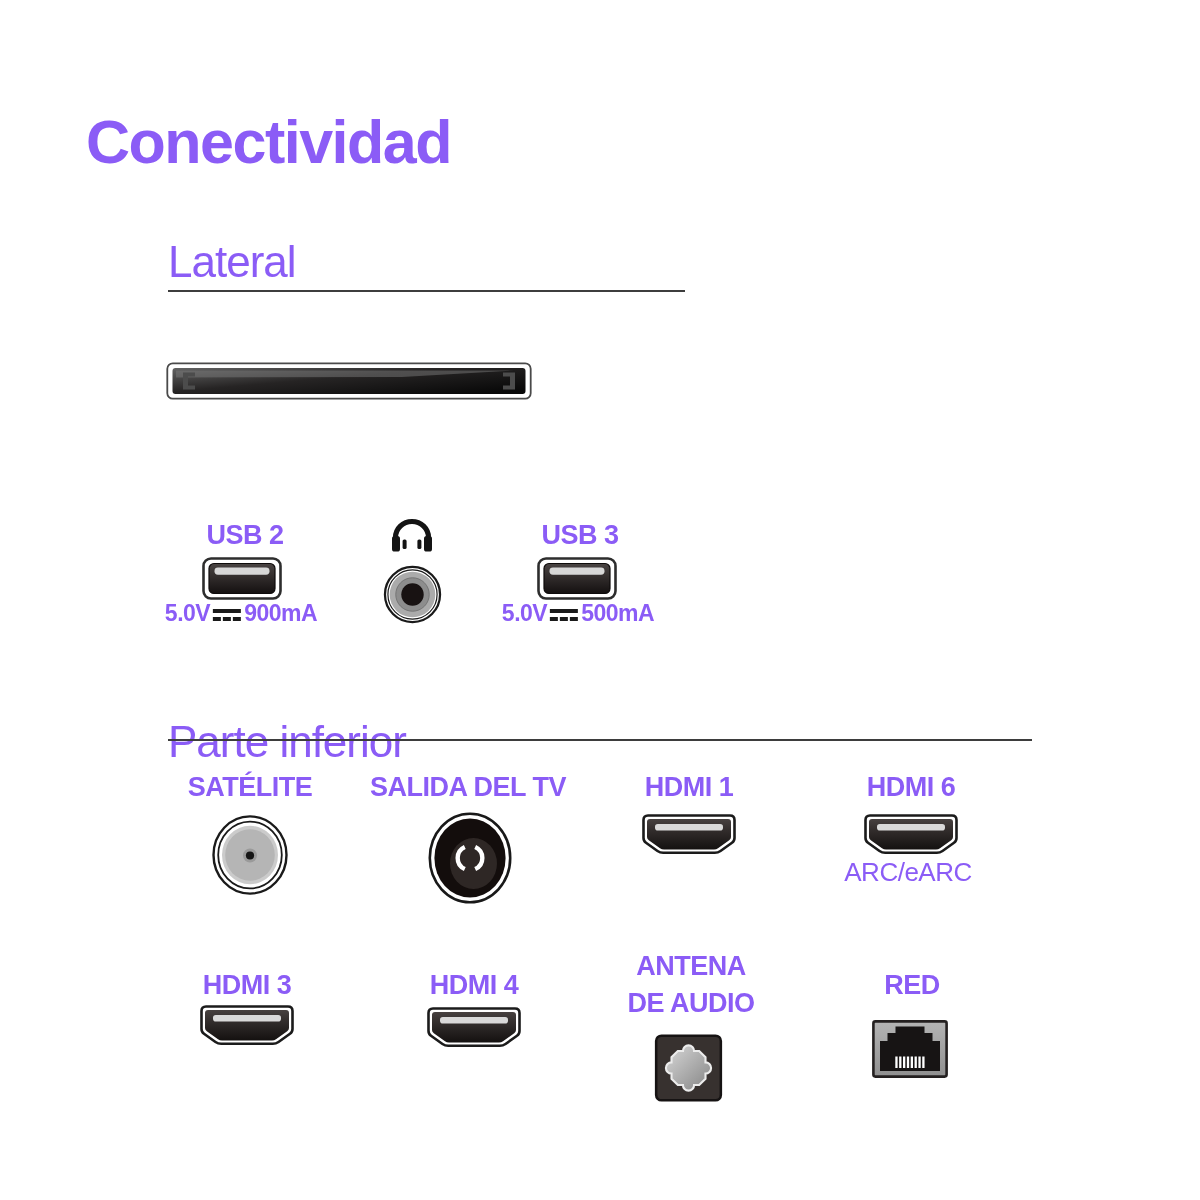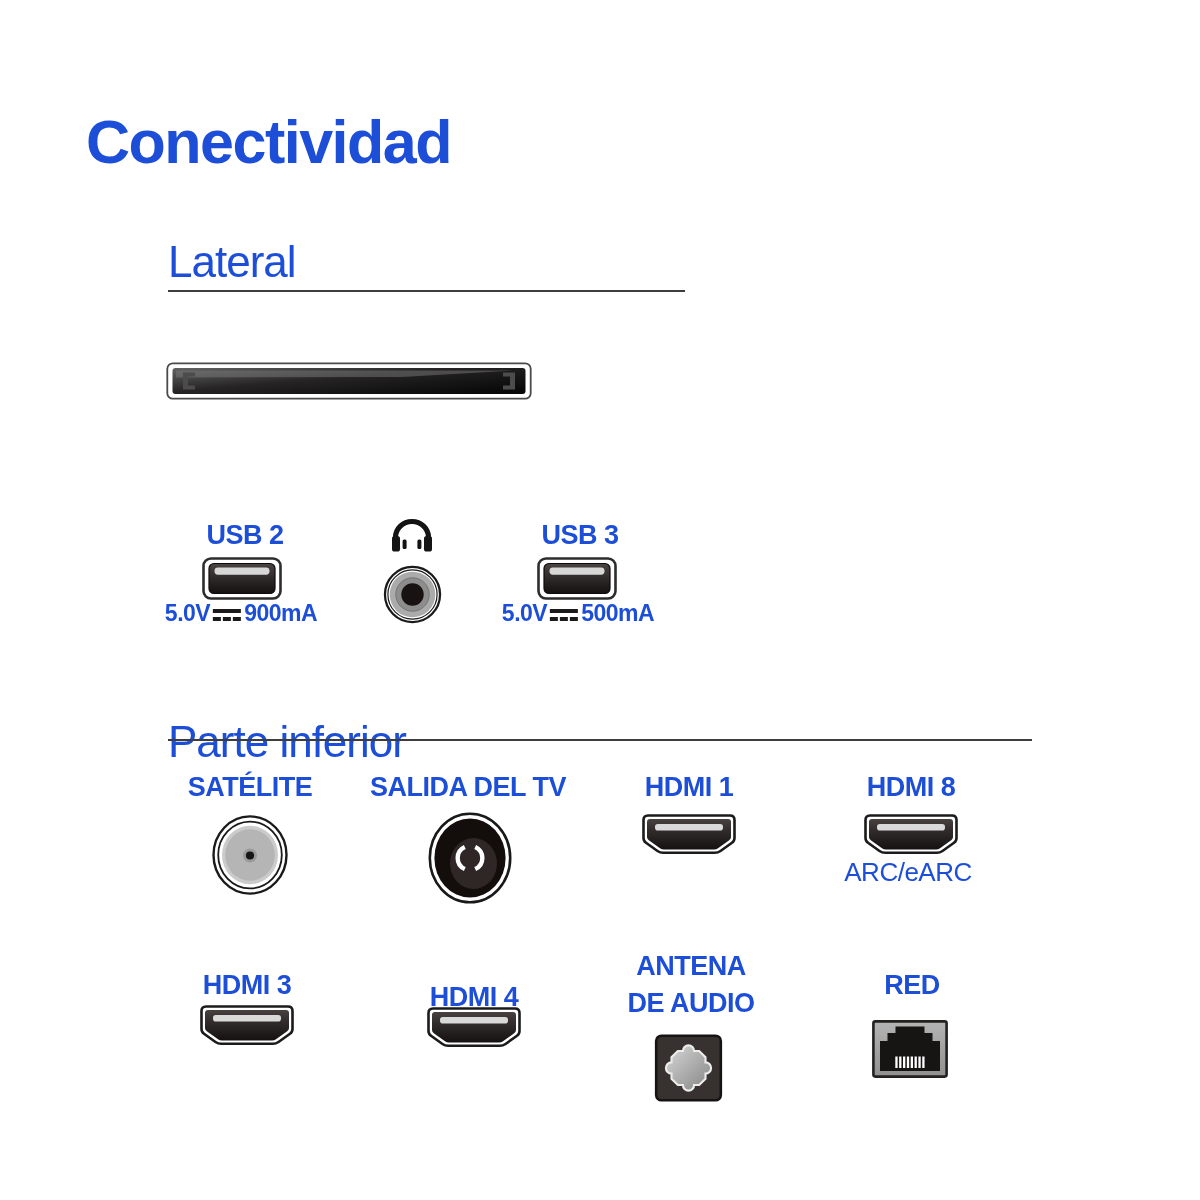--- a/index.html
+++ b/index.html
@@ -1,18 +1,18 @@
 <!DOCTYPE html>
 <html><head>
 <meta charset="utf-8">
 <style>
   html,body { margin:0; padding:0; background:#fff; }
   .canvas {
     position:relative; width:1200px; height:1200px; background:#ffffff;
-    font-family:"Liberation Sans","DejaVu Sans",sans-serif; color:#1d4ed8;
+    font-family:"Liberation Sans","DejaVu Sans",sans-serif; color:#8b5cf6;
     overflow:hidden;
   }
   .abs { position:absolute; }
   .ctr { transform:translateX(-50%); white-space:nowrap; }
   .page-title { font-size:61px; font-weight:700; letter-spacing:-1.5px; line-height:1; }
   .section-heading { font-size:44px; font-weight:400; letter-spacing:-1px; line-height:1; }
   .rule { height:2px; background:#3d3d3d; }
   .port-label { font-size:27px; font-weight:700; letter-spacing:-0.5px; line-height:1.3; }
   .sub-label { font-size:26px; font-weight:400; letter-spacing:-0.5px; line-height:1; }
   .rating { font-size:23px; font-weight:700; letter-spacing:-0.5px; line-height:1; }
@@ -107,21 +107,21 @@
     </svg>
   </div>
   <div class="abs rating ctr" style="left:578px; top:602px;"><span>5.0V</span><span class="dc"></span><span>500mA</span></div>
 
   <div class="abs section-heading" style="left:168px; top:688px;margin-top:32px;">Parte inferior</div>
   <div class="abs rule" style="left:168px; top:739px; width:864px;"></div>
 
   <div class="abs port-label ctr" style="left:250px; top:770px;">SATÉLITE</div>
   <div class="abs port-label ctr" style="left:468px; top:770px;">SALIDA DEL TV</div>
   <div class="abs port-label ctr" style="left:689px; top:770px;">HDMI 1</div>
-  <div class="abs port-label ctr" style="left:911px; top:770px;">HDMI 8</div>
+  <div class="abs port-label ctr" style="left:911px; top:770px;">HDMI 6</div>
 
   <div class="abs" style="left:212px; top:814px;">
     <svg width="76" height="82" viewBox="0 0 76 82">
       <ellipse cx="38" cy="41" rx="36.5" ry="38.6" fill="#fff" stroke="#1a1a1a" stroke-width="2.4"></ellipse>
       <ellipse cx="38" cy="41" rx="31.8" ry="33.4" fill="#ffffff" stroke="#1a1a1a" stroke-width="1.8"></ellipse>
       <ellipse cx="38" cy="41" rx="28" ry="29.2" fill="#cbcbcb"></ellipse>
       <ellipse cx="38" cy="41" rx="24.8" ry="25.8" fill="#b5b5b5"></ellipse>
       <circle cx="38" cy="41.5" r="7" fill="#9a9a9a"></circle>
       <circle cx="38" cy="41.5" r="4.1" fill="#151515"></circle>
     </svg>
@@ -148,21 +148,21 @@
   <div class="abs" style="left:861px; top:814px;">
     <svg width="100" height="44" viewBox="0 0 100 44">
       <path d="M9,1.5 H91 Q95.5,1.5 95.5,6 V24 Q95.5,27 93,28.8 L81.5,37 Q79,38.8 75.8,38.8 H24.2 Q21,38.8 18.5,37 L7,28.8 Q4.5,27 4.5,24 V6 Q4.5,1.5 9,1.5 Z" fill="#fff" stroke="#1b1b1b" stroke-width="2.6"></path>
       <path d="M11,5 H89 Q92,5 92,8 V23 Q92,25 90.2,26.3 L79,34.2 Q77.3,35.4 75,35.4 H25 Q22.7,35.4 21,34.2 L9.8,26.3 Q8,25 8,23 V8 Q8,5 11,5 Z" fill="url(#hdmig)"></path>
       <rect x="16" y="10" width="68" height="6.6" rx="2.8" fill="#d9d9d9"></rect>
     </svg>
   </div>
   <div class="abs sub-label ctr" style="left:908px; top:859px;">ARC/eARC</div>
 
   <div class="abs port-label ctr" style="left:247px; top:968px;">HDMI 3</div>
-  <div class="abs port-label ctr" style="left:474px; top:968px;margin-top:12px;">HDMI 4</div>
+  <div class="abs port-label ctr" style="left:474px; top:968px;">HDMI 4</div>
   <div class="abs port-label ctr" style="left:691px; top:949px;">ANTENA</div>
   <div class="abs port-label ctr" style="left:691px; top:986px;">DE AUDIO</div>
   <div class="abs port-label ctr" style="left:912px; top:968px;">RED</div>
 
   <div class="abs" style="left:197px; top:1005px;">
     <svg width="100" height="44" viewBox="0 0 100 44">
       <path d="M9,1.5 H91 Q95.5,1.5 95.5,6 V24 Q95.5,27 93,28.8 L81.5,37 Q79,38.8 75.8,38.8 H24.2 Q21,38.8 18.5,37 L7,28.8 Q4.5,27 4.5,24 V6 Q4.5,1.5 9,1.5 Z" fill="#fff" stroke="#1b1b1b" stroke-width="2.6"></path>
       <path d="M11,5 H89 Q92,5 92,8 V23 Q92,25 90.2,26.3 L79,34.2 Q77.3,35.4 75,35.4 H25 Q22.7,35.4 21,34.2 L9.8,26.3 Q8,25 8,23 V8 Q8,5 11,5 Z" fill="url(#hdmig)"></path>
       <rect x="16" y="10" width="68" height="6.6" rx="2.8" fill="#d9d9d9"></rect>
     </svg>

